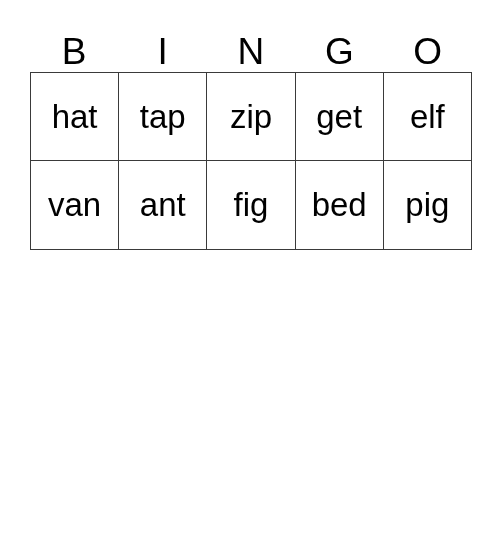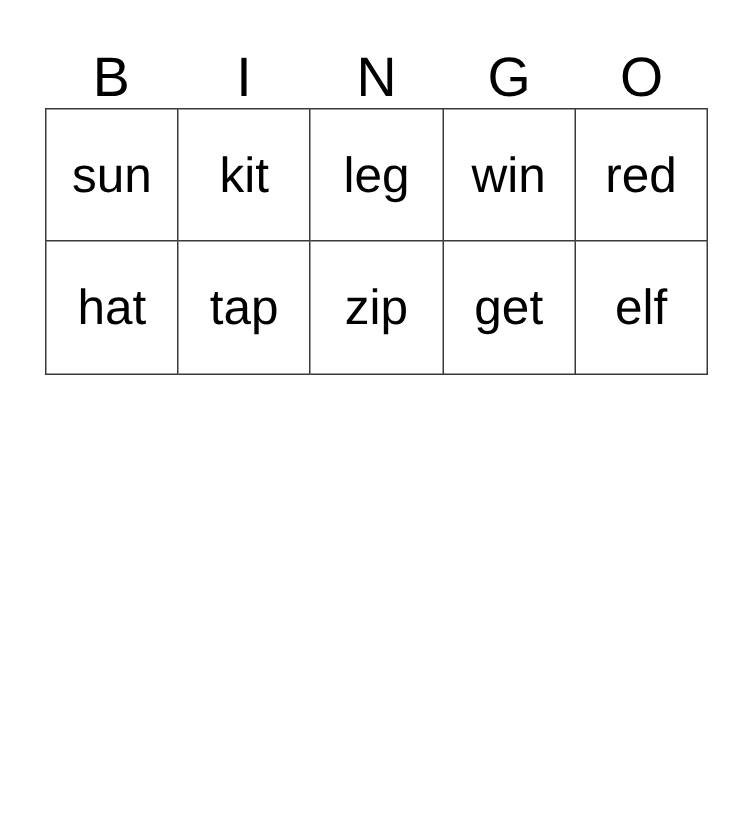--- a/index.html
+++ b/index.html
@@ -73,29 +73,29 @@
     <div class="header-cell">B</div>
     <div class="header-cell">I</div>
     <div class="header-cell">N</div>
     <div class="header-cell">G</div>
     <div class="header-cell">O</div>
   </div>
 
   <table class="grid">
     <tbody>
       <tr>
-        <td>sun</td>
-        <td>kit</td>
-        <td>leg</td>
-        <td>win</td>
-        <td>red</td>
-      </tr>
-      <tr>
         <td>hat</td>
         <td>tap</td>
         <td>zip</td>
         <td>get</td>
         <td>elf</td>
+      </tr>
+      <tr>
+        <td>van</td>
+        <td>ant</td>
+        <td>fig</td>
+        <td>bed</td>
+        <td>pig</td>
       </tr>
     </tbody>
   </table>
 
 </div>
 
 </body></html>

